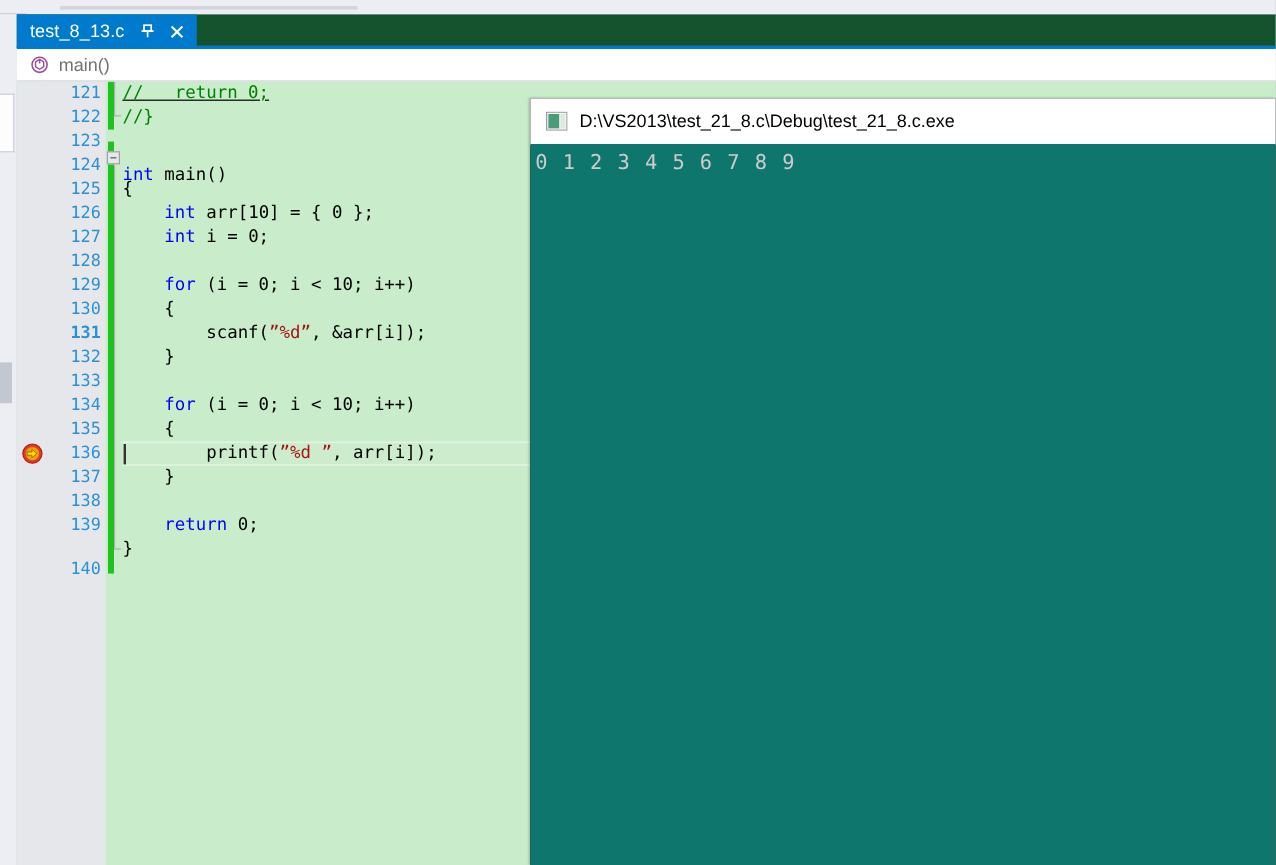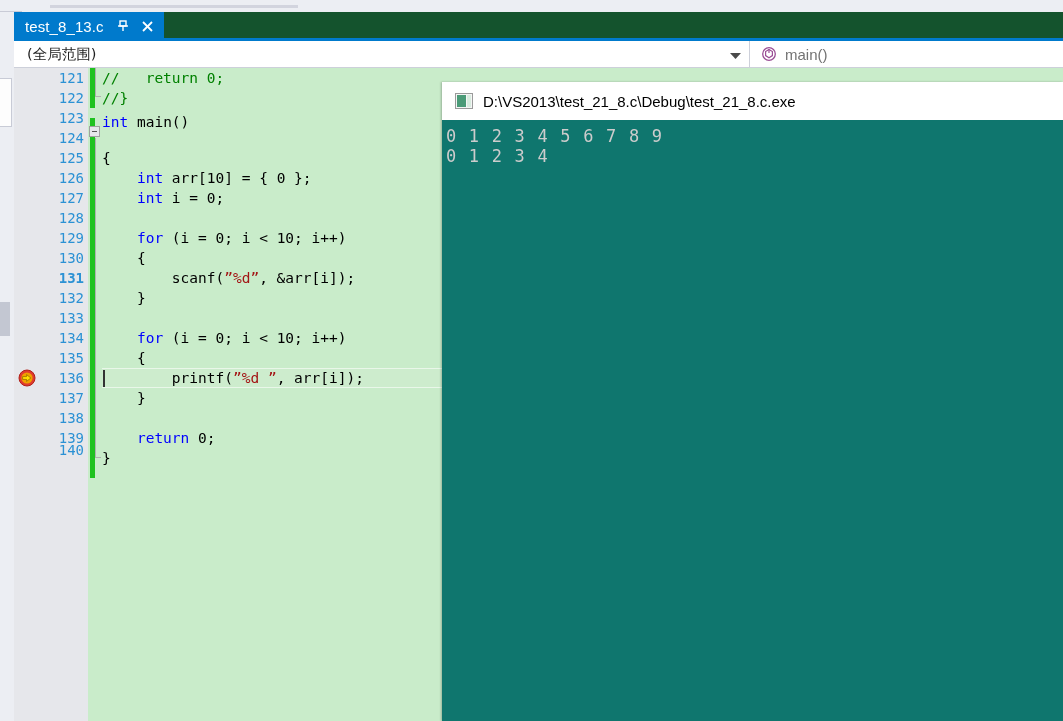--- a/index.html
+++ b/index.html
@@ -341,28 +341,20 @@
       <svg width="15" height="15" viewBox="0 0 15 15">
         <line x1="3" y1="3" x2="12" y2="12" stroke="#ffffff" stroke-width="1.8"></line>
         <line x1="12" y1="3" x2="3" y2="12" stroke="#ffffff" stroke-width="1.8"></line>
       </svg>
     </span>
   </div>
 </div>
 <div class="tabstrip-underline"></div>
 
 <div class="navbar">
-  <div class="scope-combo">
-    <span class="scope-combo-label">(全局范围)</span>
-    <span class="combo-arrow">
-      <svg width="11" height="7" viewBox="0 0 11 7">
-        <polygon points="0,1 11,1 5.5,7" fill="#4a4a4a"></polygon>
-      </svg>
-    </span>
-  </div>
   <div class="member-combo">
     <span class="member-icon">
       <svg width="16" height="16" viewBox="0 0 16 16">
         <circle cx="8" cy="8" r="6.3" fill="none" stroke="#9b4f96" stroke-width="1.3"></circle>
         <path d="M8 3.5 L11.4 5.6 L11.4 9.6 L8 11.7 L4.6 9.6 L4.6 5.6 Z" fill="none" stroke="#9b4f96" stroke-width="1.2"></path>
         <line x1="8" y1="3.5" x2="8" y2="7" stroke="#9b4f96" stroke-width="1.2"></line>
       </svg>
     </span>
     <span class="member-combo-label">main()</span>
   </div>
@@ -390,27 +382,27 @@
   <div class="fold-line" style="left:81px; top:0px; height:18px;"></div>
   <div class="fold-elbow" style="left:81px; top:28px;"></div>
   <div class="fold-line" style="left:81px; top:18px; height:11px;"></div>
 
   <div class="fold-box" style="left:75px; top:58px;"></div>
   <div class="fold-line" style="left:81px; top:70px; height:319px;"></div>
   <div class="fold-elbow" style="left:81px; top:389px;"></div>
 
   <div class="code-layer" id="code-layer">
       <div class="lineno" style="top: 0px;">121</div>
-      <div class="code" style="top: 0px;"><span class="cmt">//   return 0;</span></div>
+      <div class="code" style="top: 0px; text-decoration: underline;"><span class="cmt">//   return 0;</span></div>
       <div class="lineno" style="top: 20px;">122</div>
       <div class="code" style="top: 20px;"><span class="cmt">//}</span></div>
       <div class="lineno" style="top: 40px;">123</div>
       <div class="code" style="top: 40px;"></div>
       <div class="lineno" style="top: 60px;">124</div>
-      <div class="code" style="top: 44px;"><span class="kw">int</span> <span>main</span>()</div>
+      <div class="code" style="top: 68px;"><span class="kw">int</span> <span>main</span>()</div>
       <div class="lineno" style="top: 80px;">125</div>
       <div class="code" style="top: 80px;">{</div>
       <div class="lineno" style="top: 100px;">126</div>
       <div class="code" style="top: 100px; text-align: right;">    <span class="kw">int</span> <span>arr</span>[10] = { 0 };</div>
       <div class="lineno" style="top: 120px;">127</div>
       <div class="code" style="top: 120px;">    <span class="kw">int</span> <span>i</span> = 0;</div>
       <div class="lineno" style="top: 140px;">128</div>
       <div class="code" style="top: 140px;"></div>
       <div class="lineno" style="top: 160px;">129</div>
       <div class="code" style="top: 160px;">    <span class="kw">for</span> (<span>i</span> = 0; <span>i</span> &lt; 10; <span>i</span>++)</div>
@@ -427,33 +419,32 @@
       <div class="lineno" style="top: 280px;">135</div>
       <div class="code" style="top: 280px;">    {</div>
       <div class="lineno" style="top: 300px;">136</div>
       <div class="code" style="top: 300px;">        <span>printf</span>(<span class="str">”%d ”</span>, <span>arr</span>[<span>i</span>]);</div>
       <div class="lineno" style="top: 320px;">137</div>
       <div class="code" style="top: 320px;">    }</div>
       <div class="lineno" style="top: 340px;">138</div>
       <div class="code" style="top: 340px;"></div>
       <div class="lineno" style="top: 360px;">139</div>
       <div class="code" style="top: 360px;">    <span class="kw">return</span> 0;</div>
-      <div class="lineno" style="top: 372px; text-align: right;">140</div>
+      <div class="lineno" style="top: 396px; text-align: right;">140</div>
       <div class="code" style="top: 380px;">}</div>
     </div>
 </div>
 
 <div class="console-win">
   <div class="console-title">
     <span class="console-appicon">
       <svg width="18" height="16" viewBox="0 0 18 16">
         <rect x="0.5" y="0.5" width="17" height="15" fill="#f5f5f5" stroke="#9a9a9a"></rect>
         <rect x="2" y="2" width="9" height="12" fill="#4b9b78"></rect>
         <rect x="12" y="2" width="4" height="12" fill="#d8ecdf"></rect>
       </svg>
     </span>
     <span class="console-title-text">D:\VS2013\test_21_8.c\Debug\test_21_8.c.exe</span>
   </div>
   <div class="console-body" id="console-body">
       <div class="console-line">0 1 2 3 4 5 6 7 8 9</div>
-      <div class="console-line">0 1 2 3 4</div>
     </div>
 </div>
 
 </body></html>

